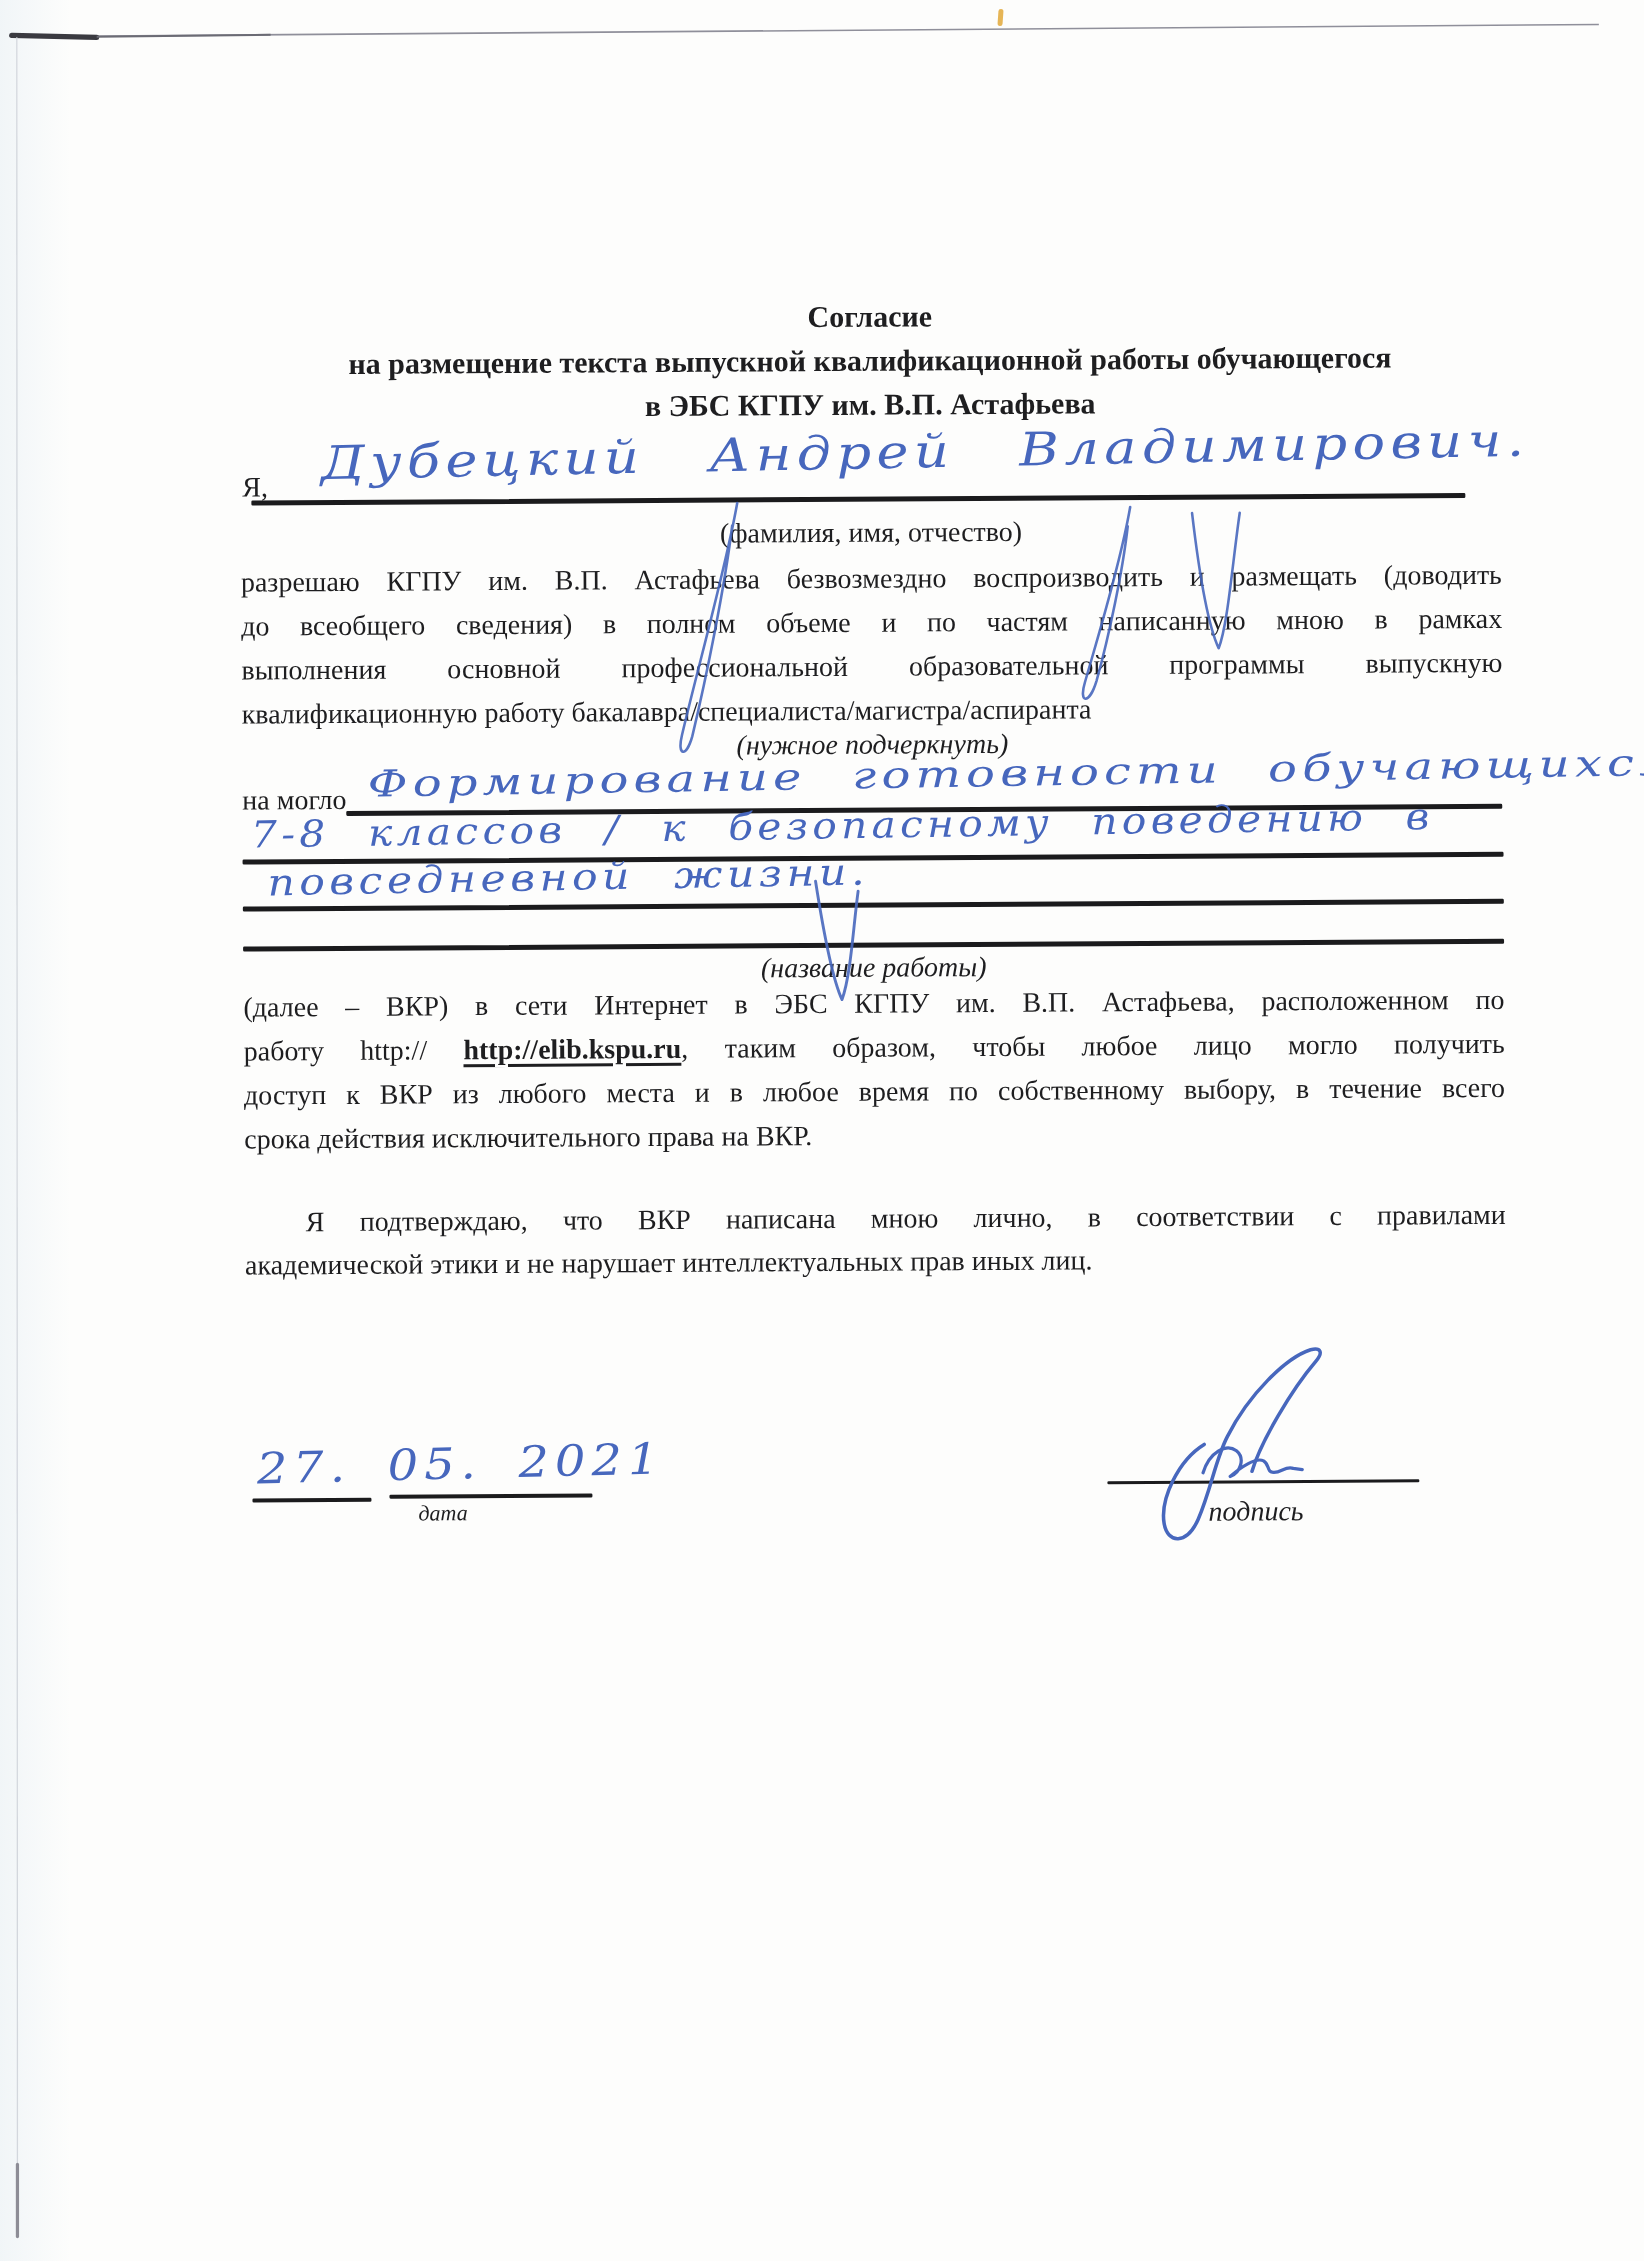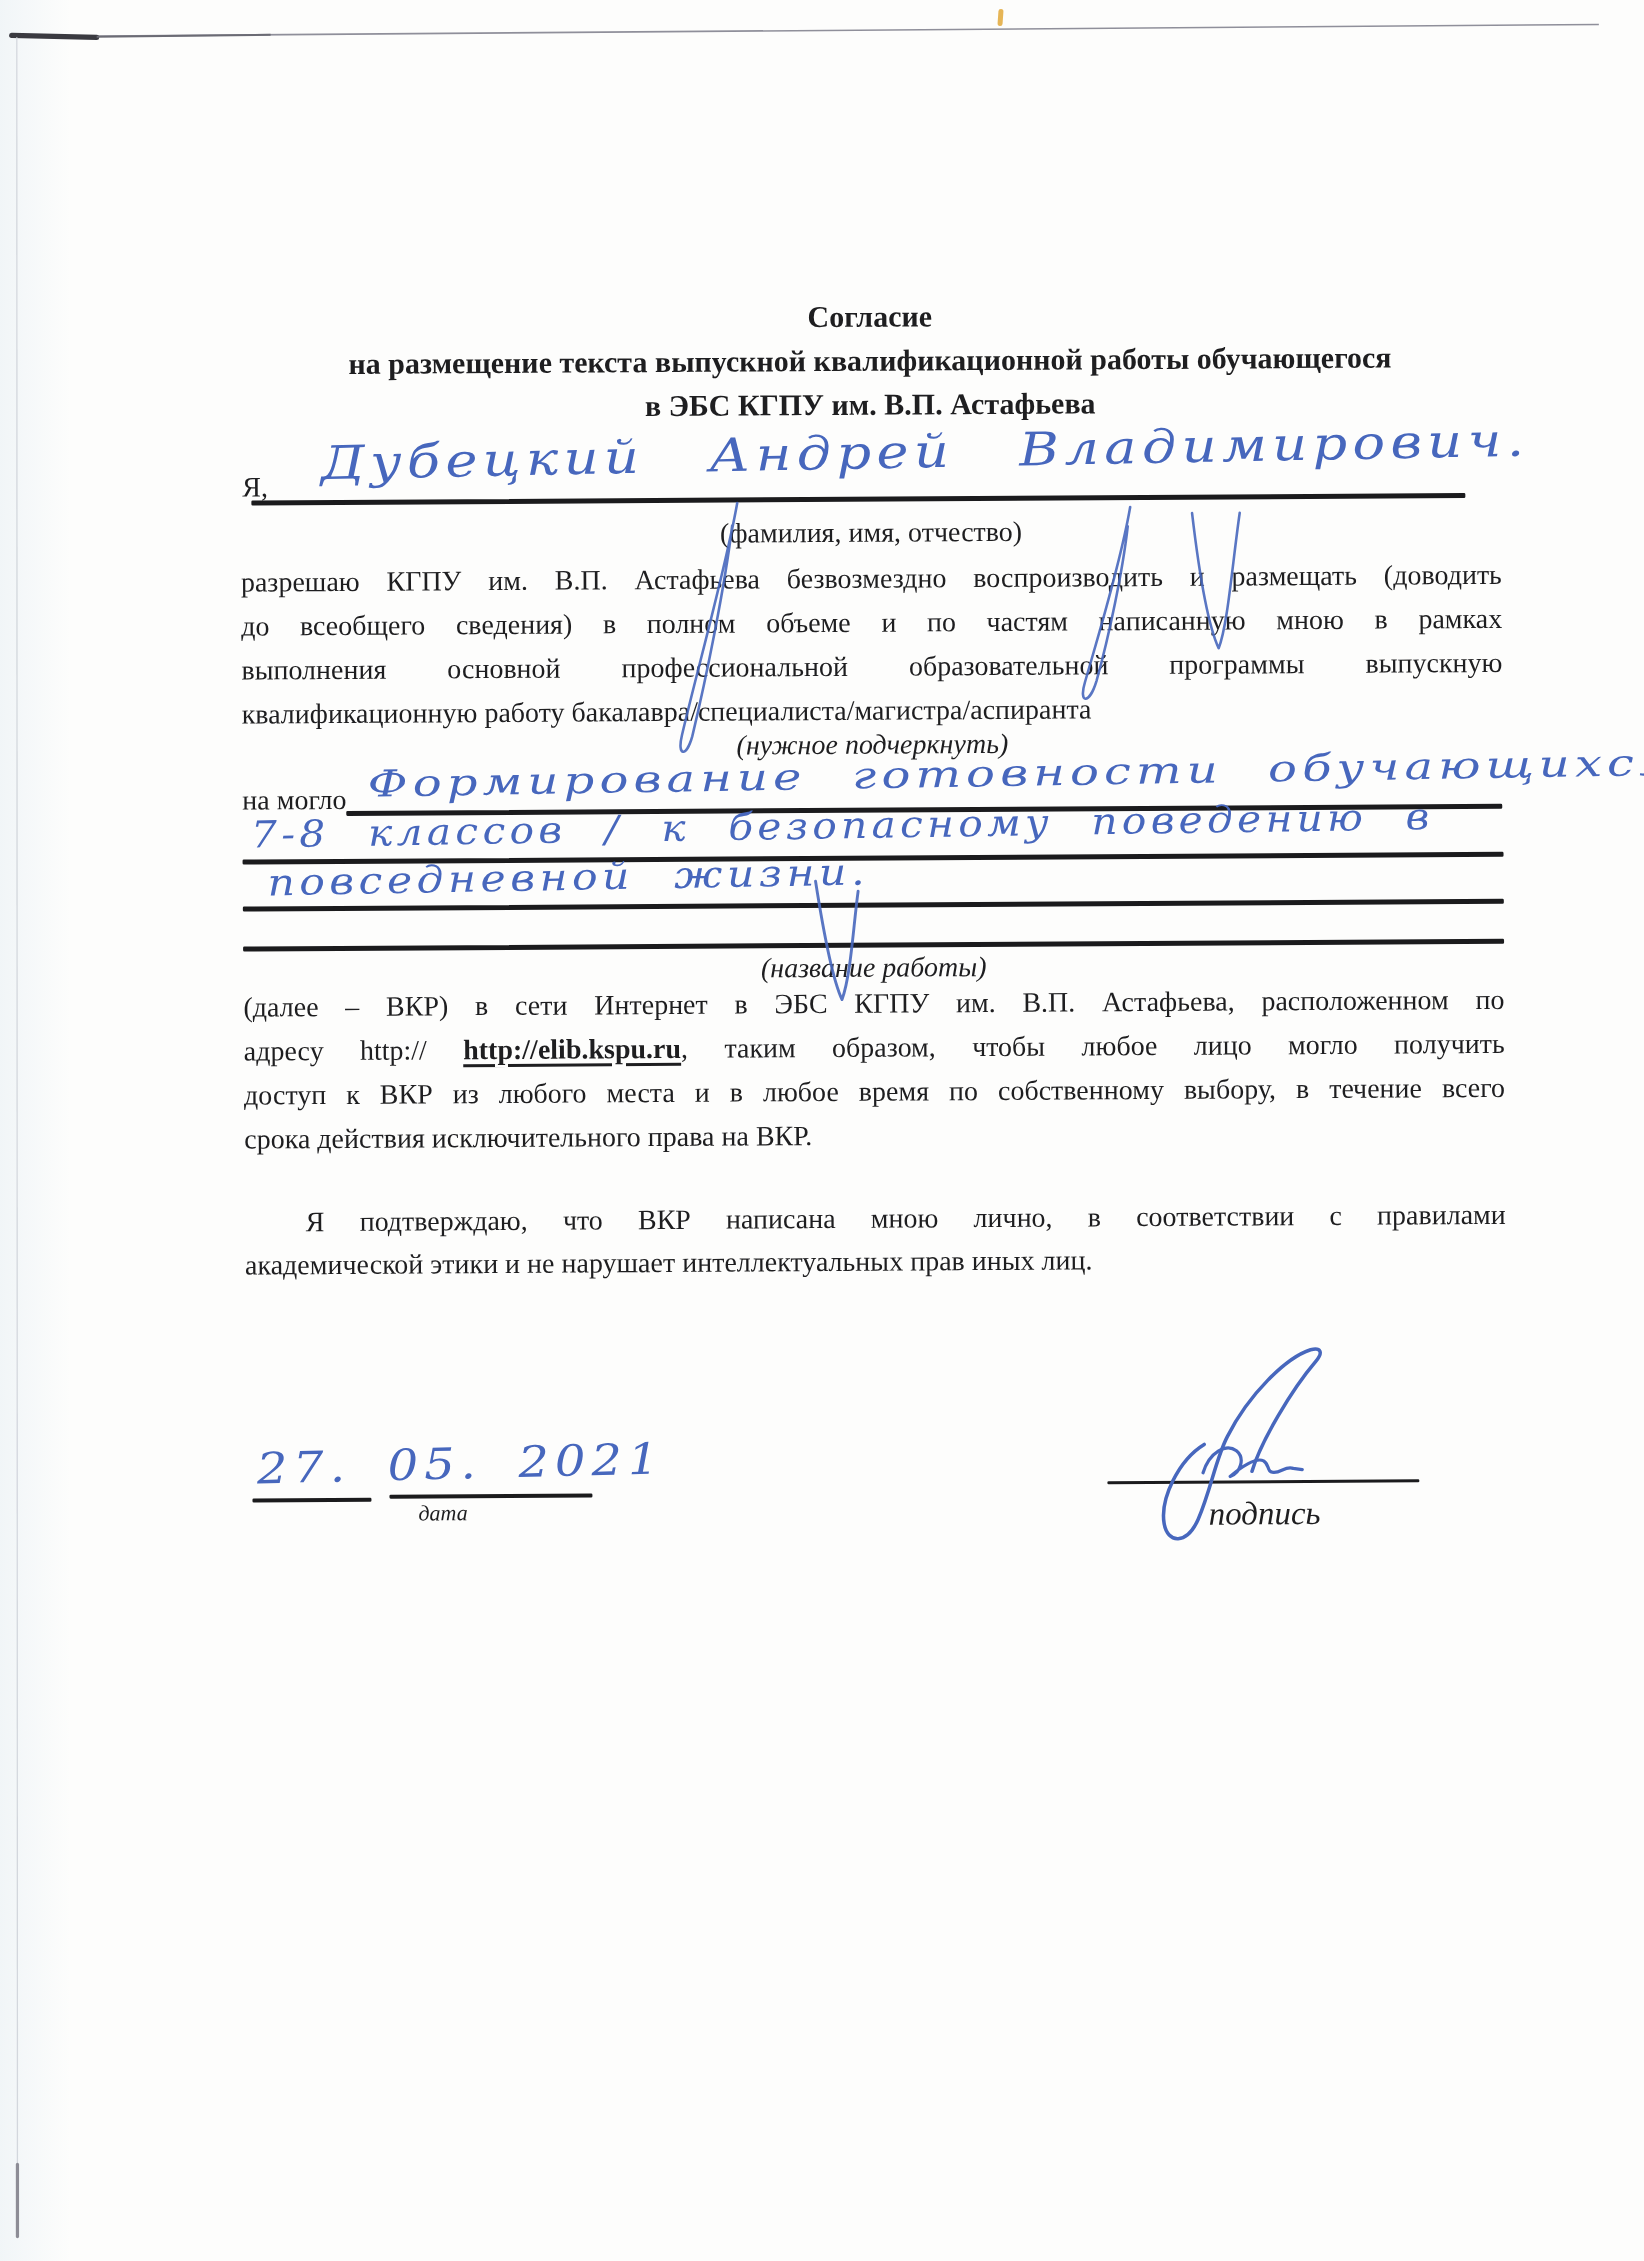--- a/index.html
+++ b/index.html
@@ -97,40 +97,40 @@
     <div class="abs hw hw-line hw-t2" style="left:253px;top:810px;">7-8 классов / к безопасному поведению в</div>
     <div class="abs rule" style="left:244px;top:856px;width:1261px;height:4.5px;"></div>
     <div class="abs hw hw-line hw-t3" style="left:269px;top:858px;">повседневной жизни.</div>
     <div class="abs rule" style="left:244px;top:903px;width:1261px;height:4.5px;"></div>
     <div class="abs rule" style="left:244px;top:943px;width:1261px;height:4.5px;"></div>
     <div class="abs caption-center italic" style="top:952px;">(название работы)</div>
 
     <div class="abs jpar body-text" style="top:982px;line-height:44px;">
       <div class="jline">(далее – ВКР) в сети Интернет в ЭБС КГПУ им. В.П. Астафьева, расположенном по</div>
       <div class="jline">
-        <span>адресу</span>
+        <span>работу</span>
         <span class="bold">http://</span>
         <span class="url-underline">http://elib.kspu.ru</span><span>, таким образом, чтобы любое лицо могло получить</span>
       </div>
       <div class="jline">доступ к ВКР из любого места и в любое время по собственному выбору, в течение всего</div>
       <div class="jline-last">срока действия исключительного права на ВКР.</div>
     </div>
 
     <div class="abs jpar body-text" style="top:1197px;line-height:43px;">
       <div class="jline" style="text-indent:61px;">Я подтверждаю, что ВКР написана мною лично, в соответствии с правилами</div>
       <div class="jline-last">академической этики и не нарушает интеллектуальных прав иных лиц.</div>
     </div>
 
     <div class="abs hw hw-date" style="left:255px;top:1440px;">27. 05. 2021</div>
     <div class="abs rule" style="left:250px;top:1495px;width:119px;height:3.9px;"></div>
     <div class="abs rule" style="left:387px;top:1492px;width:203px;height:3.9px;"></div>
     <div class="abs italic" style="left:376px;top:1498px;width:129px;text-align:center;font-size:22px;">дата</div>
 
     <div class="abs rule" style="left:1105px;top:1483px;width:312px;height:3.2px;"></div>
-    <div class="abs italic" style="left:1206px;top:1498px;font-size:33px;">подпись</div>
+    <div class="abs italic" style="left:1206px;top:1498px;font-size:28px;">подпись</div>
 
     <svg class="overlay-svg" width="1644" height="2261" viewBox="0 0 2552 3510">
       <g fill="none" stroke="var(--ink,#4767bd)" stroke-linecap="round" stroke-linejoin="round">
         <path d="M 1866 2246 C 1826 2270 1797 2330 1803 2368 C 1808 2400 1838 2402 1856 2362 C 1876 2316 1884 2268 1902 2234 C 1936 2168 1994 2112 2032 2100 C 2048 2096 2052 2104 2040 2118 C 2002 2162 1954 2242 1940 2288" stroke-width="5.5"></path>
         <path d="M 1864 2290 C 1874 2258 1900 2244 1916 2256 C 1930 2268 1922 2290 1906 2296 C 1922 2282 1946 2266 1958 2272 C 1968 2278 1962 2290 1974 2290 C 1986 2290 1992 2280 2004 2284 L 2018 2286" stroke-width="5"></path>
         <path d="M 1150 780 C 1132 880 1086 1040 1062 1140 C 1054 1172 1068 1176 1078 1142 C 1100 1052 1130 910 1142 815" stroke-width="4" opacity="0.9"></path>
         <path d="M 1760 790 C 1744 880 1706 1000 1688 1062 C 1678 1094 1694 1098 1706 1060 C 1726 990 1748 888 1756 820" stroke-width="4" opacity="0.9"></path>
         <path d="M 1856 800 C 1866 890 1880 975 1896 1010 C 1910 976 1918 880 1930 800" stroke-width="4" opacity="0.9"></path>
         <path d="M 1268 1368 C 1280 1448 1294 1522 1308 1552 C 1322 1514 1326 1440 1334 1384" stroke-width="4.5" opacity="0.9"></path>
       </g>

